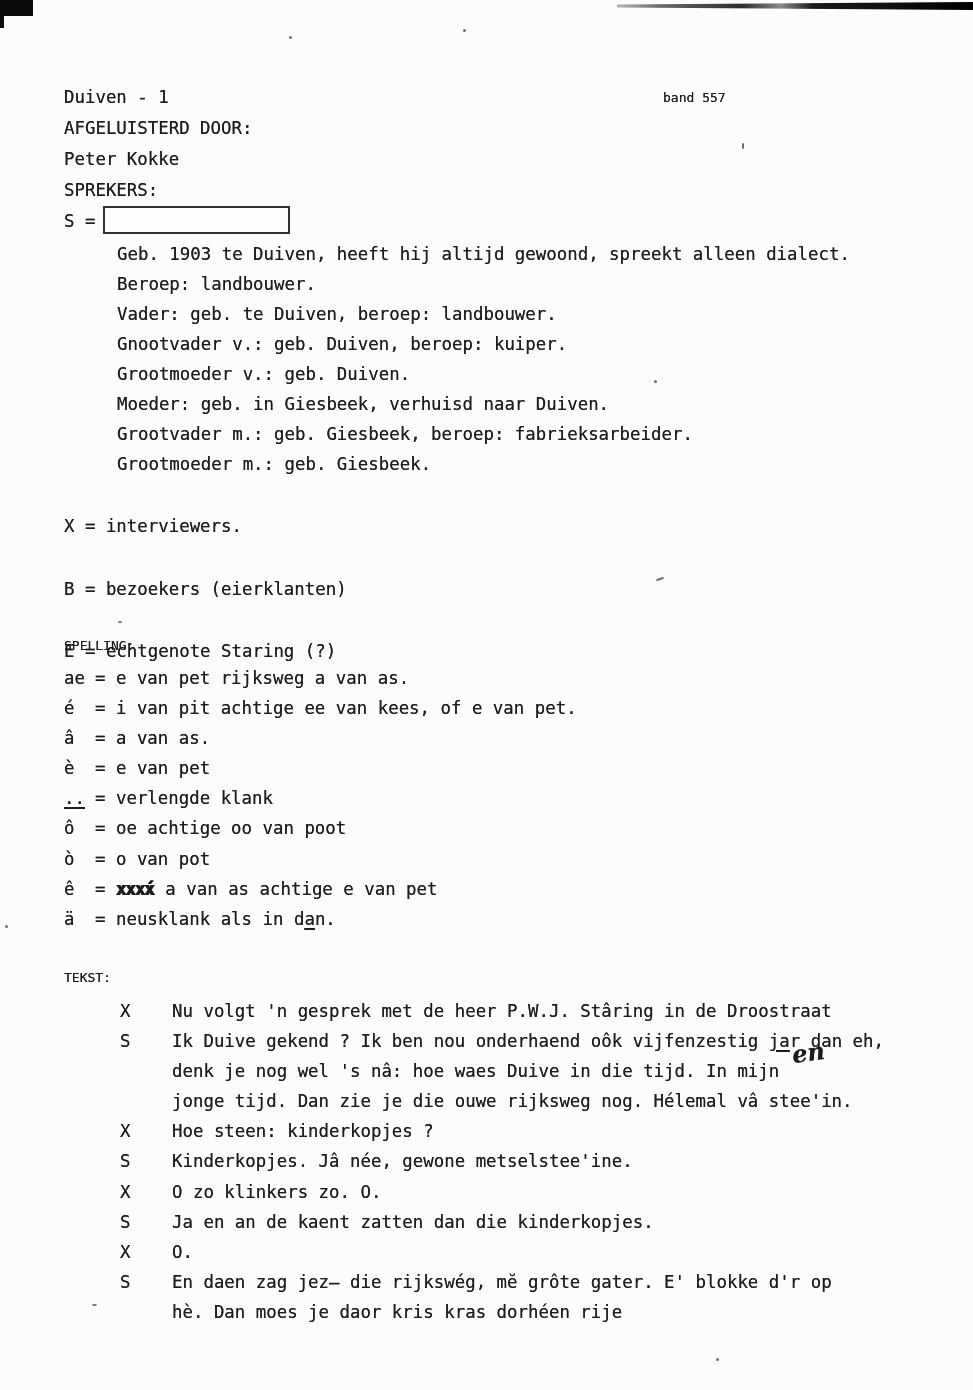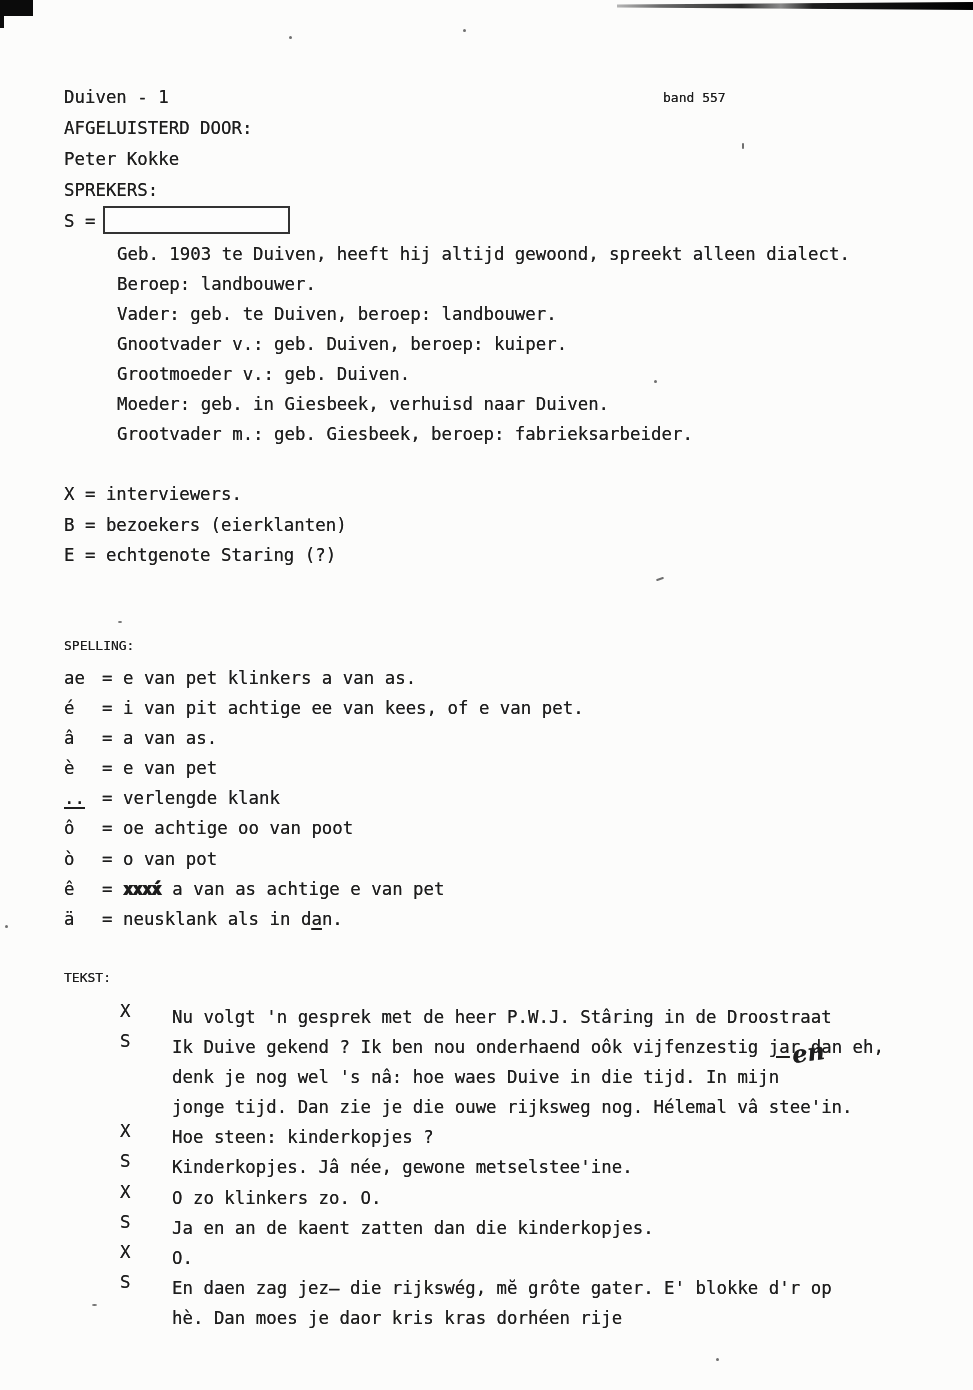--- a/index.html
+++ b/index.html
@@ -7,30 +7,30 @@
     width:973px;height:1390px;position:relative;overflow:hidden;
     background:#fcfcfb;color:#1d1d1d;
     font-family:"DejaVu Sans Mono",monospace;
   }
   .page{position:absolute;inset:0;
     text-shadow:0 0 0.45px rgba(25,25,25,0.8);
   }
   .block{position:absolute;font-size:17.4px;}
   .line{height:30px;white-space:pre;}
   .hdr .line{height:31px;}
-  .keys .line{height:30.5px;}
+  .keys .line{height:30.5px;margin-top:32px;}
   .abs{position:absolute;font-size:13px;white-space:pre;}
   
-  .srow{display:flex;height:30.1px;gap:7px;}
+  .srow{display:flex;height:30.1px;}
   .sym{width:22px;white-space:pre;flex:none;}
   .def{white-space:pre;margin-left:9px;}
   
   .drow{display:flex;height:30.1px;}
   .spk{width:52px;flex:none;white-space:pre;}
-  .txt{white-space:pre;margin-top:6px;}
+  .txt{white-space:pre;}
   .u{text-decoration:underline;text-underline-offset:3px;text-decoration-thickness:1.5px;}
   .strike{font-weight:bold;text-shadow:0.9px 0 currentColor, -0.5px 0 currentColor;letter-spacing:-1px;margin-right:1px;}
   .name-box{position:absolute;left:103px;top:206px;width:183px;height:24px;
     border:2px solid #333;background:#fdfdfd;}
   .annot{position:absolute;left:792px;top:1038px;
     font-family:"DejaVu Serif",serif;font-style:italic;font-weight:bold;
     font-size:24px;transform:rotate(-7deg);}
   
   .corner-a{position:absolute;left:0;top:0;width:33px;height:16px;background:#0b0b0b;}
   .corner-b{position:absolute;left:0;top:0;width:4px;height:28px;background:#0b0b0b;}
@@ -68,33 +68,34 @@
   <div class="name-box"></div>
 
   <div class="block" style="left:117px;top:244px">
     <div class="line">Geb. 1903 te Duiven, heeft hij altijd gewoond, spreekt alleen dialect.</div>
     <div class="line">Beroep: landbouwer.</div>
     <div class="line">Vader: geb. te Duiven, beroep: landbouwer.</div>
     <div class="line">Gnootvader v.: geb. Duiven, beroep: kuiper.</div>
     <div class="line">Grootmoeder v.: geb. Duiven.</div>
     <div class="line">Moeder: geb. in Giesbeek, verhuisd naar Duiven.</div>
     <div class="line">Grootvader m.: geb. Giesbeek, beroep: fabrieksarbeider.</div>
+    <div class="line">Grootmoeder m.: geb. Giesbeek.</div>
   </div>
 
   <div class="block keys" style="left:64px;top:484px">
     <div class="line">X = interviewers.</div>
     <div class="line">B = bezoekers (eierklanten)</div>
     <div class="line">E = echtgenote Staring (?)</div>
   </div>
 
   <div class="abs" style="left:64px;top:638px">SPELLING:</div>
   <div class="block" style="left:64px;top:668px">
     <div class="srow">
       <span class="sym">ae</span>
-      <span class="def">= e van pet klinkers a van as.</span>
+      <span class="def">= e van pet rijksweg a van as.</span>
     </div>
     <div class="srow">
       <span class="sym">é</span>
       <span class="def">= i van pit achtige ee van kees, of e van pet.</span>
     </div>
     <div class="srow">
       <span class="sym">â</span>
       <span class="def">= a van as.</span>
     </div>
     <div class="srow">

